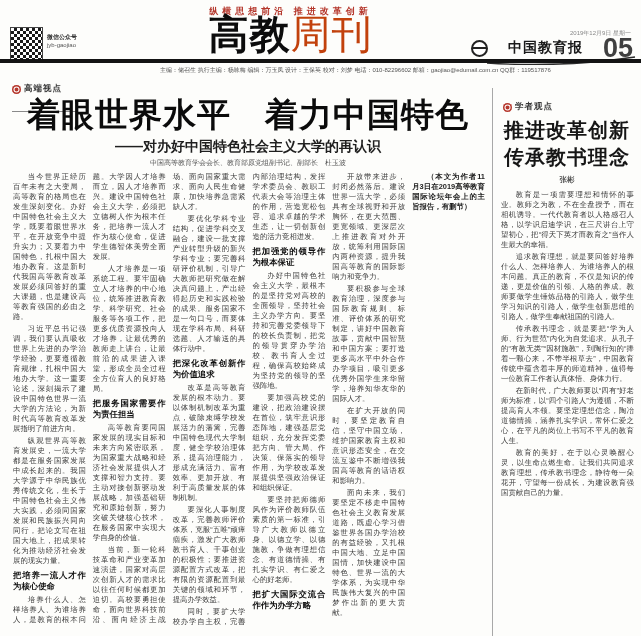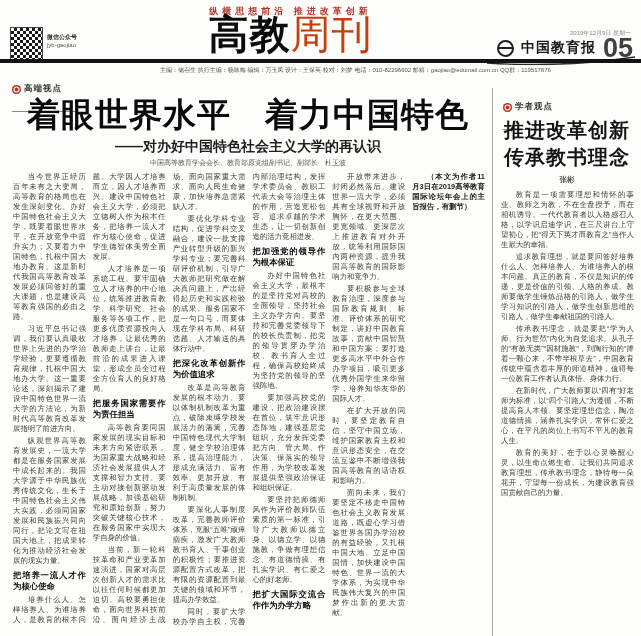--- a/index.html
+++ b/index.html
@@ -13,21 +13,21 @@
   .t-bold{font-size:40px;font-weight:900;color:#0c0c0c;letter-spacing:1px;}
   .t-light{font-size:40px;font-weight:300;color:#c2410c;letter-spacing:1px;}
 
   .qr{position:absolute;top:27px;left:10px;width:31px;height:31px;border:1px solid #444;
       background:
         conic-gradient(#1a1a1a 25%,#fff 0 50%,#1a1a1a 0 75%,#fff 0) 0 0/6px 6px;}
   .qr-caption{position:absolute;top:33px;left:47px;font-size:6px;line-height:8px;color:#555;}
   .qr-caption .l1{font-weight:700;color:#333;}
 
   .date-line{position:absolute;top:29px;right:10px;font-size:6px;color:#888;text-align:right;}
-  .paper-row{position:absolute;top:36px;right:8px;display:flex;align-items:center;gap:7px;}
+  .paper-row{position:absolute;top:36px;right:8px;display:flex;align-items:center;gap:20px;}
   .logo-circle{width:13px;height:13px;border:2px solid #222;border-radius:50%;
                background:linear-gradient(#fff 5px,#222 5px,#222 7px,#fff 7px);}
   .paper-name{font-size:14px;font-weight:900;color:#1a1a1a;letter-spacing:1px;}
   .page-num{font-size:27px;font-weight:900;color:#404040;line-height:24px;}
   .swoosh{position:absolute;top:56px;right:4px;width:150px;height:9px;}
 
   .rule-thick{position:absolute;top:59px;left:0;width:641px;height:4px;background:#131313;}
   .credits{position:absolute;top:66px;left:90px;right:20px;text-align:center;
            font-size:6px;color:#555;white-space:nowrap;overflow:hidden;}
 

